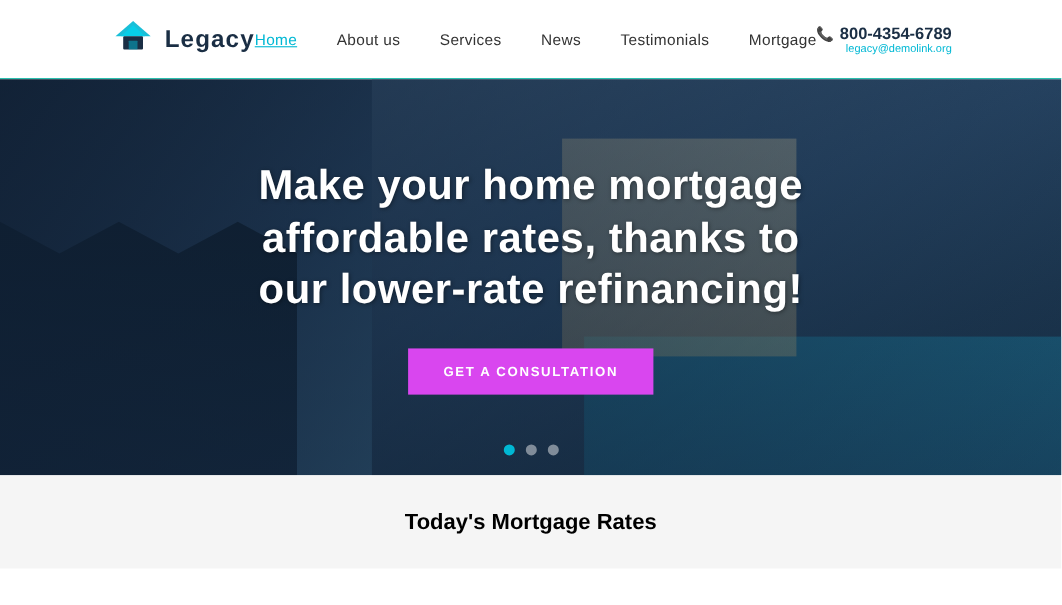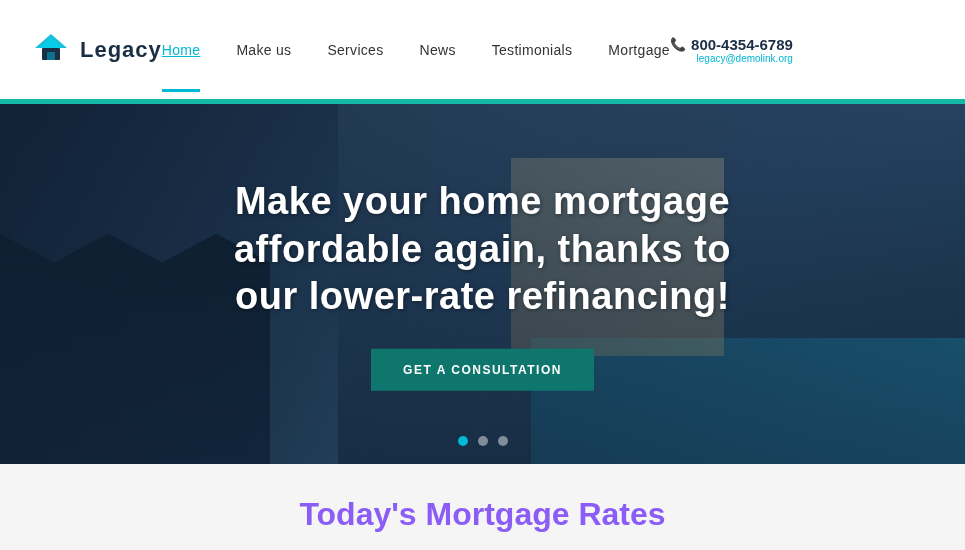--- a/index.html
+++ b/index.html
@@ -2,25 +2,25 @@
 <html><head>
   <meta charset="utf-8">
   <style>
     * { margin: 0; padding: 0; box-sizing: border-box; }
     body { font-family: 'Arial', sans-serif; width: 965px; overflow-x: hidden; }
 
     
     header {
       display: flex;
       align-items: center;
-      justify-content: flex-start;
+      justify-content: center;
       background: #fff;
       padding: 0 30px;
-      height: 104px;
-      border-bottom: 5px solid #14b8a6;
+      height: 72px;
+      border-bottom: 1px solid #14b8a6;
     }
     .logo-area {
       display: flex;
       align-items: center;
       gap: 8px;
     }
     .logo-icon svg { width: 42px; height: 36px; }
     .logo-text {
       font-size: 22px;
       font-weight: bold;
@@ -143,21 +143,21 @@
       font-size: 38px;
       font-weight: 600;
       line-height: 1.25;
       letter-spacing: 0.5px;
       margin-bottom: 28px;
       text-shadow: 1px 1px 4px rgba(0,0,0,0.4);
     }
     .hero-cta {
       display: inline-block;
       padding: 14px 32px;
-      background: #0f766e;
+      background: #d946ef;
       color: #fff;
       text-decoration: none;
       font-size: 12px;
       font-weight: bold;
       letter-spacing: 1.5px;
       border: none;
       cursor: pointer;
     }
     .slider-dots {
       position: absolute;
@@ -179,23 +179,23 @@
       border: 2px solid #00b8d4;
     }
 
     
     .bottom-section {
       background: #f5f5f5;
       padding: 32px 30px 20px;
       text-align: center;
     }
     .bottom-title {
-      font-size: 32px;
-      font-weight: bold;
-      color: #8b5cf6;
+      font-size: 20px;
+      font-weight: bold;
+      color: #000000;
       margin-bottom: 10px;
     }
     .bottom-subtitle {
       font-size: 14px;
       color: #555;
     }
   </style>
 </head>
 <body>
 
@@ -210,21 +210,21 @@
 
         <rect x="12" y="18" width="18" height="12" fill="#1a2e44" rx="1"></rect>
         <rect x="17" y="22" width="8" height="8" fill="#00b8d4" opacity="0.5" rx="0.5"></rect>
       </svg>
     </div>
     <span class="logo-text">Legacy</span>
   </div>
 
   <nav>
     <a href="#" class="active">Home</a>
-    <a href="#">Make us</a>
+    <a href="#">About us</a>
     <a href="#">Services</a>
     <a href="#">News</a>
     <a href="#">Testimonials</a>
     <a href="#">Mortgage</a>
   </nav>
 
   <div class="contact-info">
     <div class="phone">
       <span class="phone-icon">📞</span>
       <span>800-4354-6789</span>
@@ -235,21 +235,21 @@
 
 <section class="hero">
   <div class="hero-bg"></div>
   <div class="hero-house"></div>
   <div class="hero-pool"></div>
   <div class="hero-stairs"></div>
   <div class="hero-window"></div>
   <div class="hero-overlay"></div>
 
   <div class="hero-content">
-    <h1 class="hero-title">Make your home mortgage affordable again, thanks to our lower-rate refinancing!</h1>
+    <h1 class="hero-title">Make your home mortgage affordable rates, thanks to our lower-rate refinancing!</h1>
     <a href="#" class="hero-cta">GET A CONSULTATION</a>
   </div>
 
   <div class="slider-dots">
     <div class="dot active"></div>
     <div class="dot"></div>
     <div class="dot"></div>
   </div>
 </section>
 

